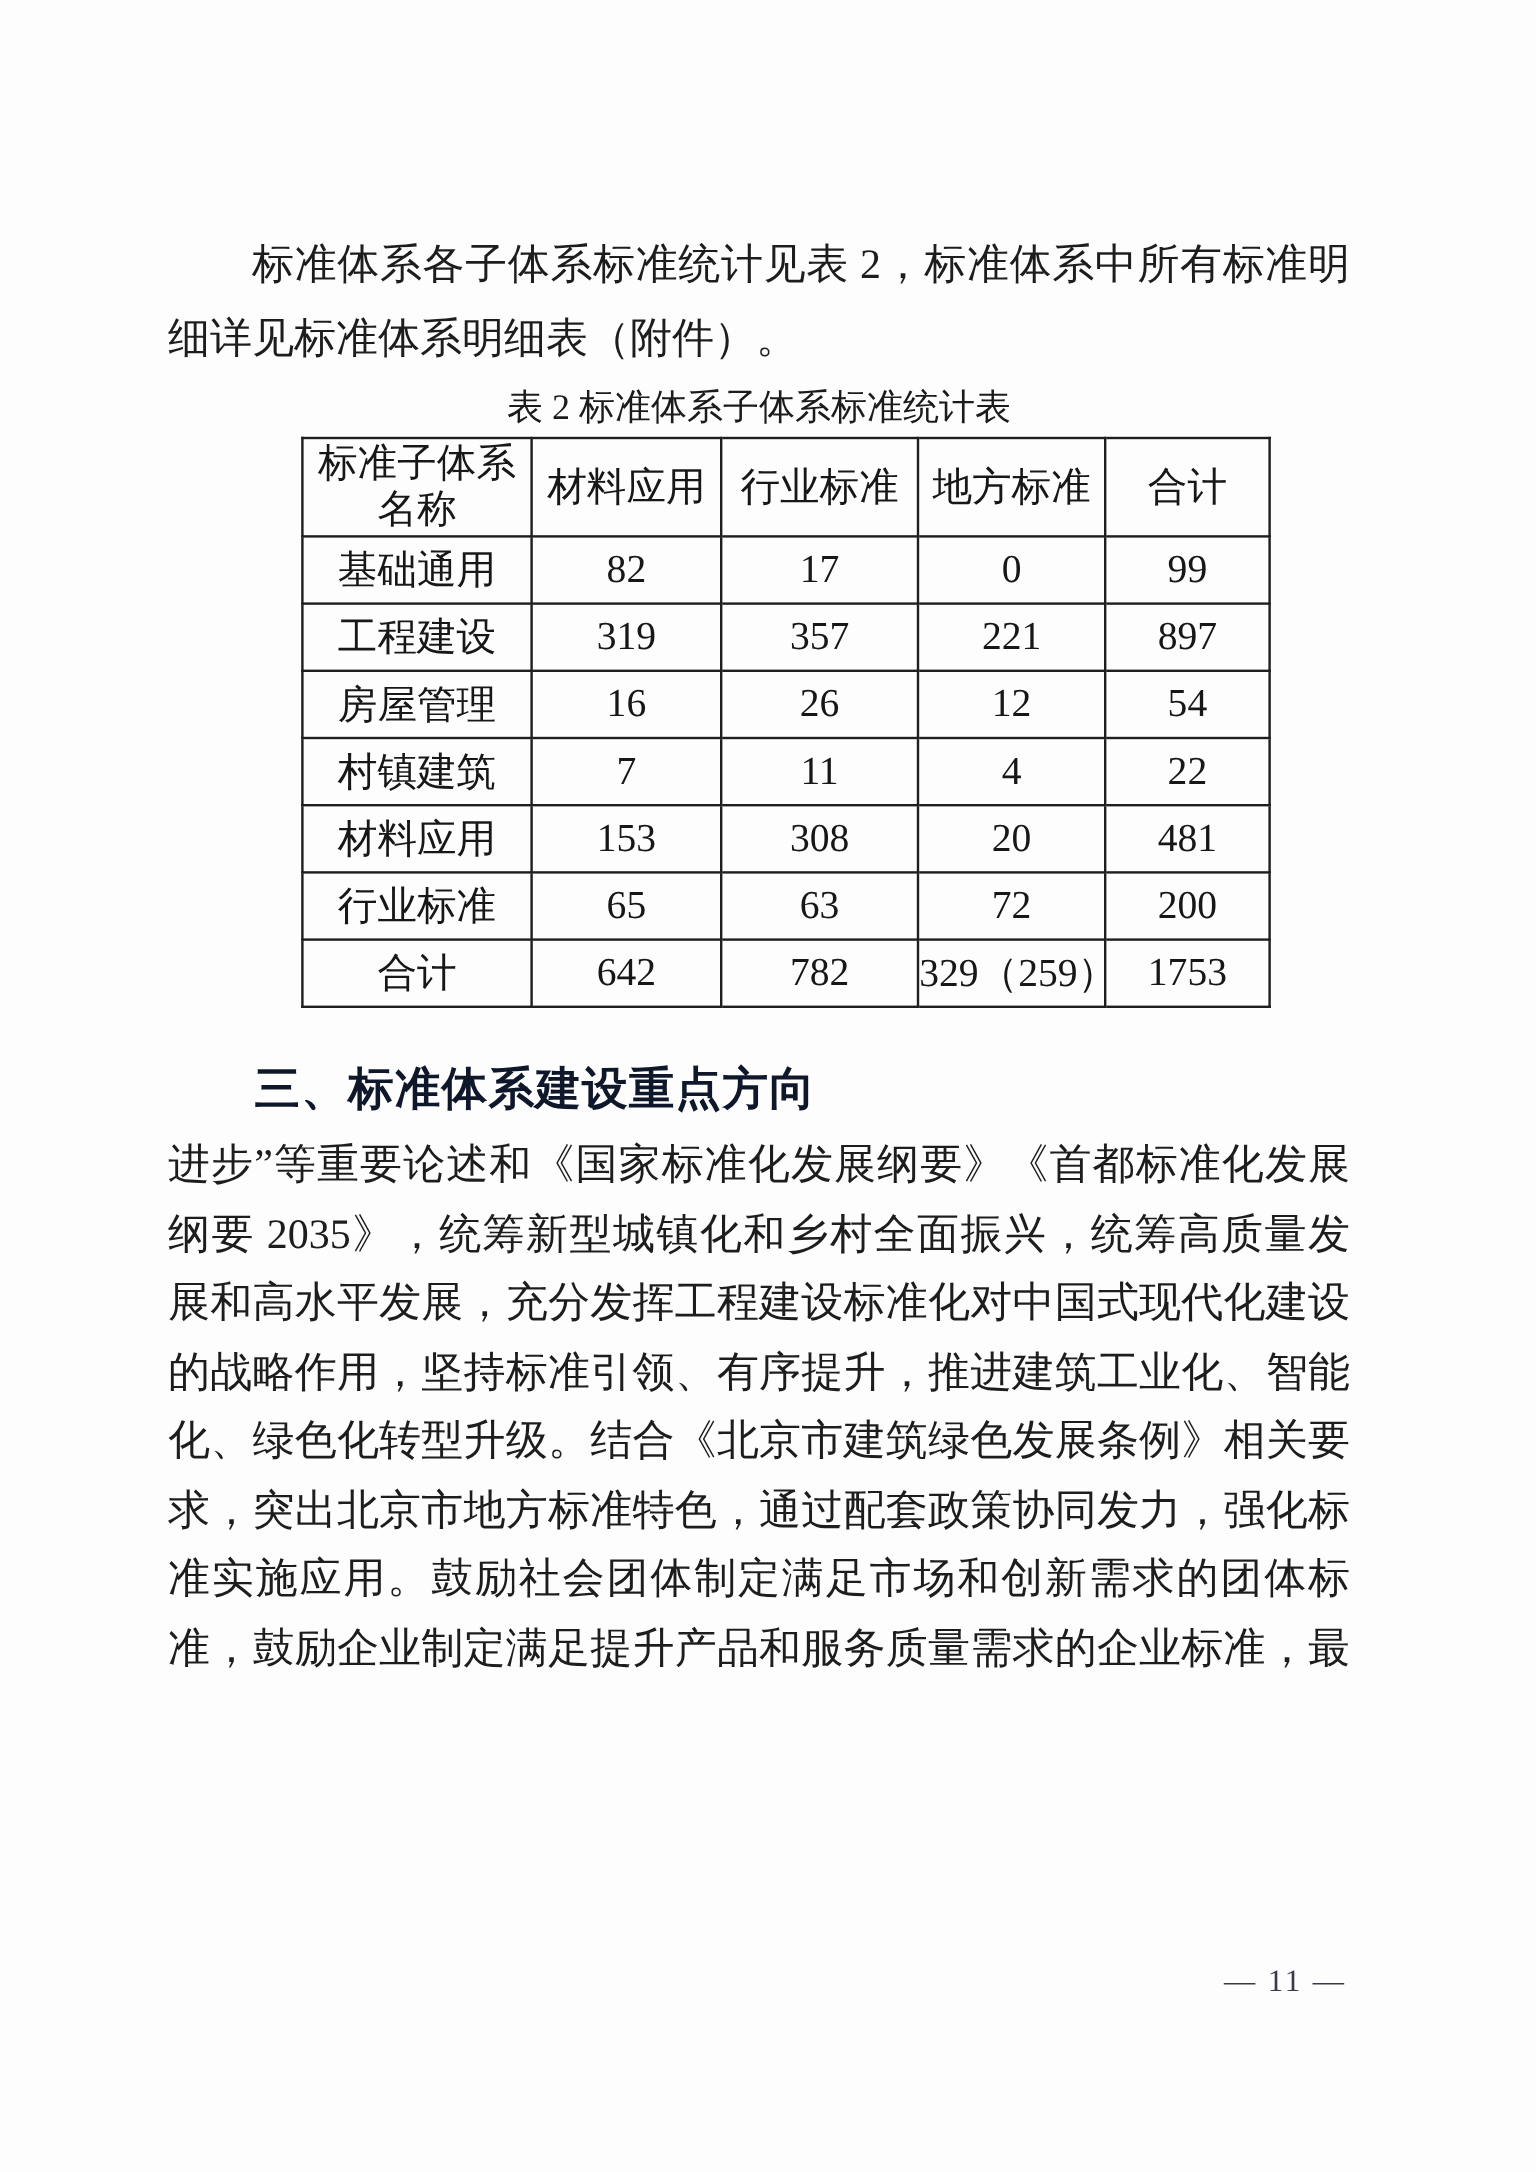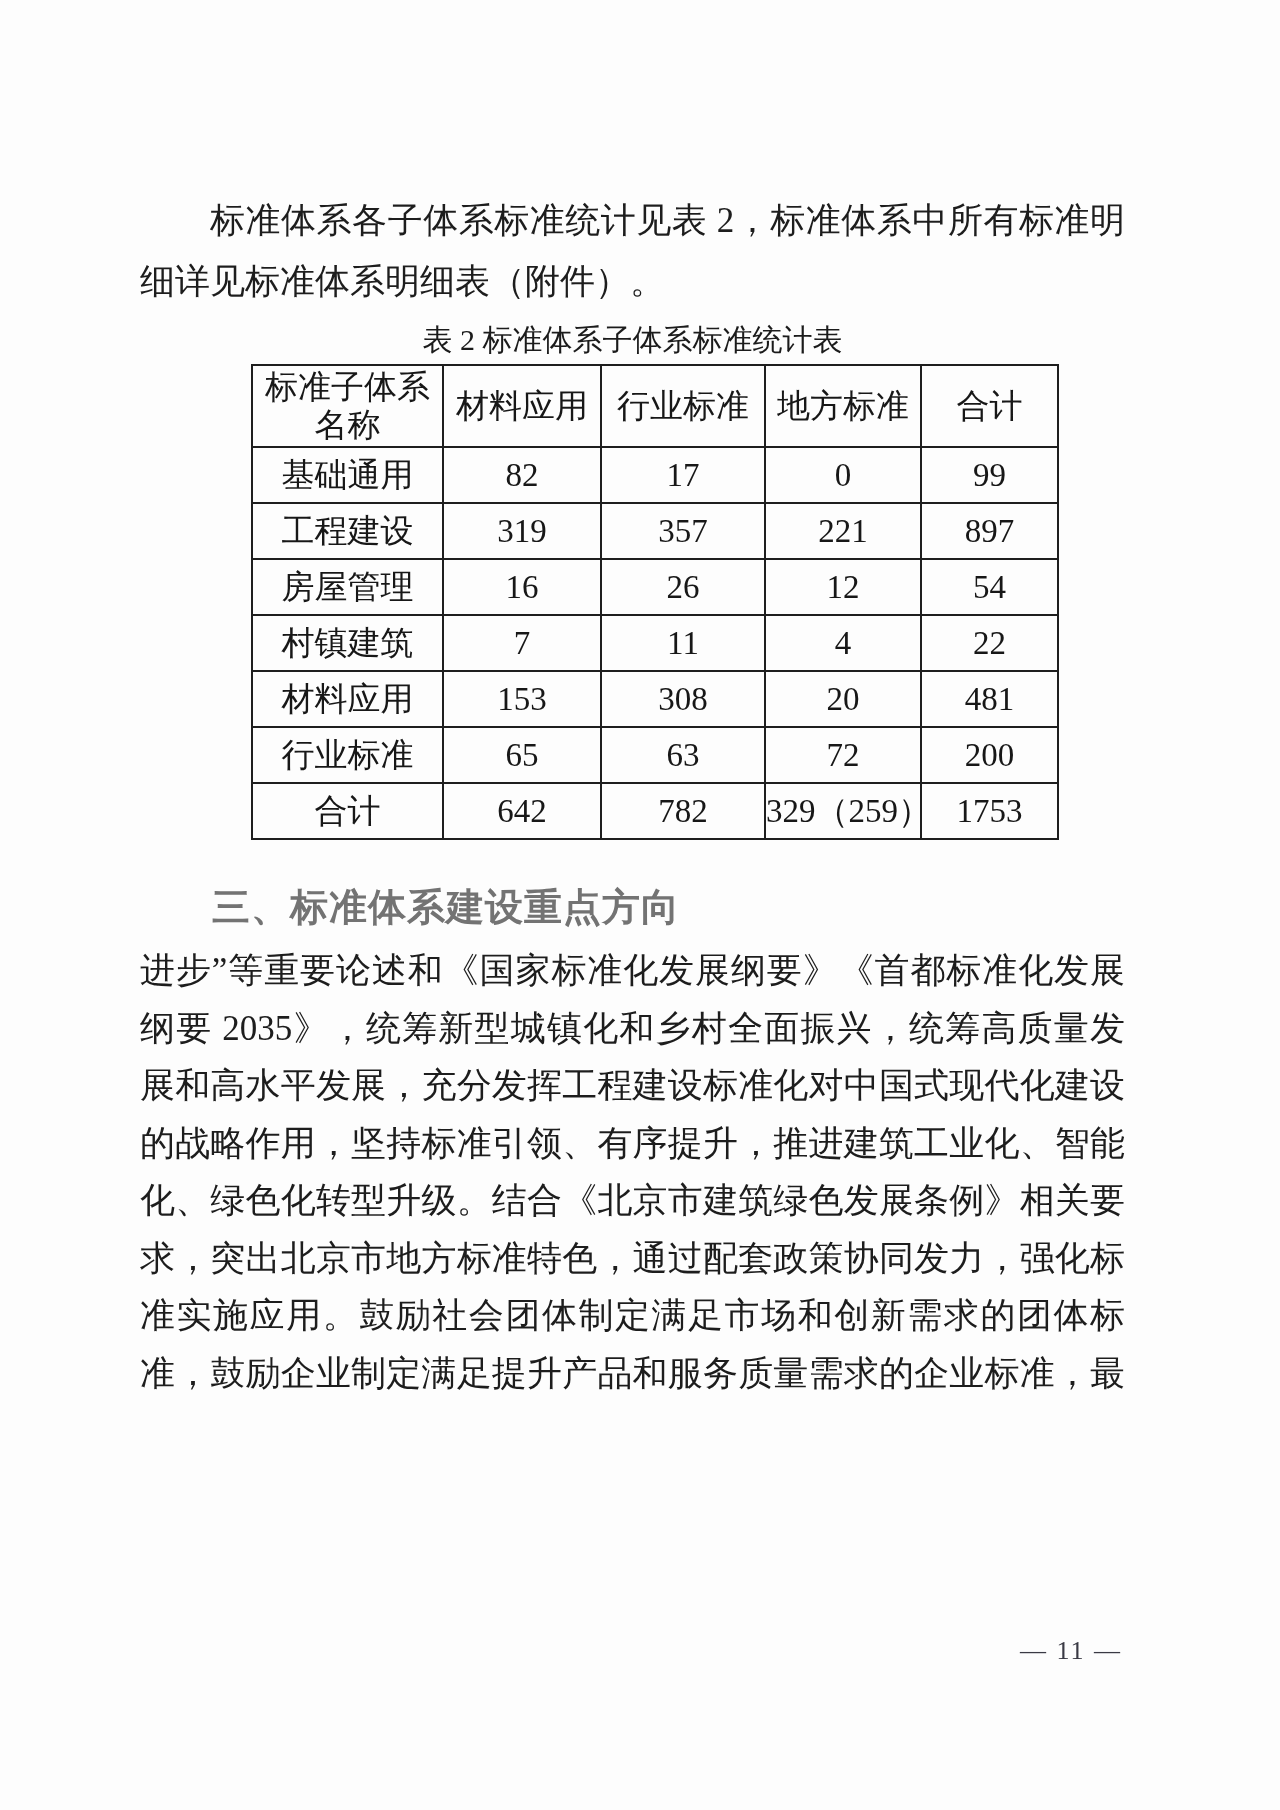--- a/index.html
+++ b/index.html
@@ -65,21 +65,21 @@
   .hdr2 span { display: block; }
   
   .heading {
     position: absolute;
     left: 212px;
     top: 882px;
     font-family: "Liberation Sans", "DejaVu Sans", sans-serif;
     font-weight: 700;
     font-size: 38px;
     letter-spacing: 1px;
-    color: #737373;
+    color: #0f172a;
   }
   
   .pagenum {
     position: absolute;
     left: 1020px;
     top: 1636px;
     width: 130px;
     text-align: left;
     font-size: 26px;
     letter-spacing: 2px;

